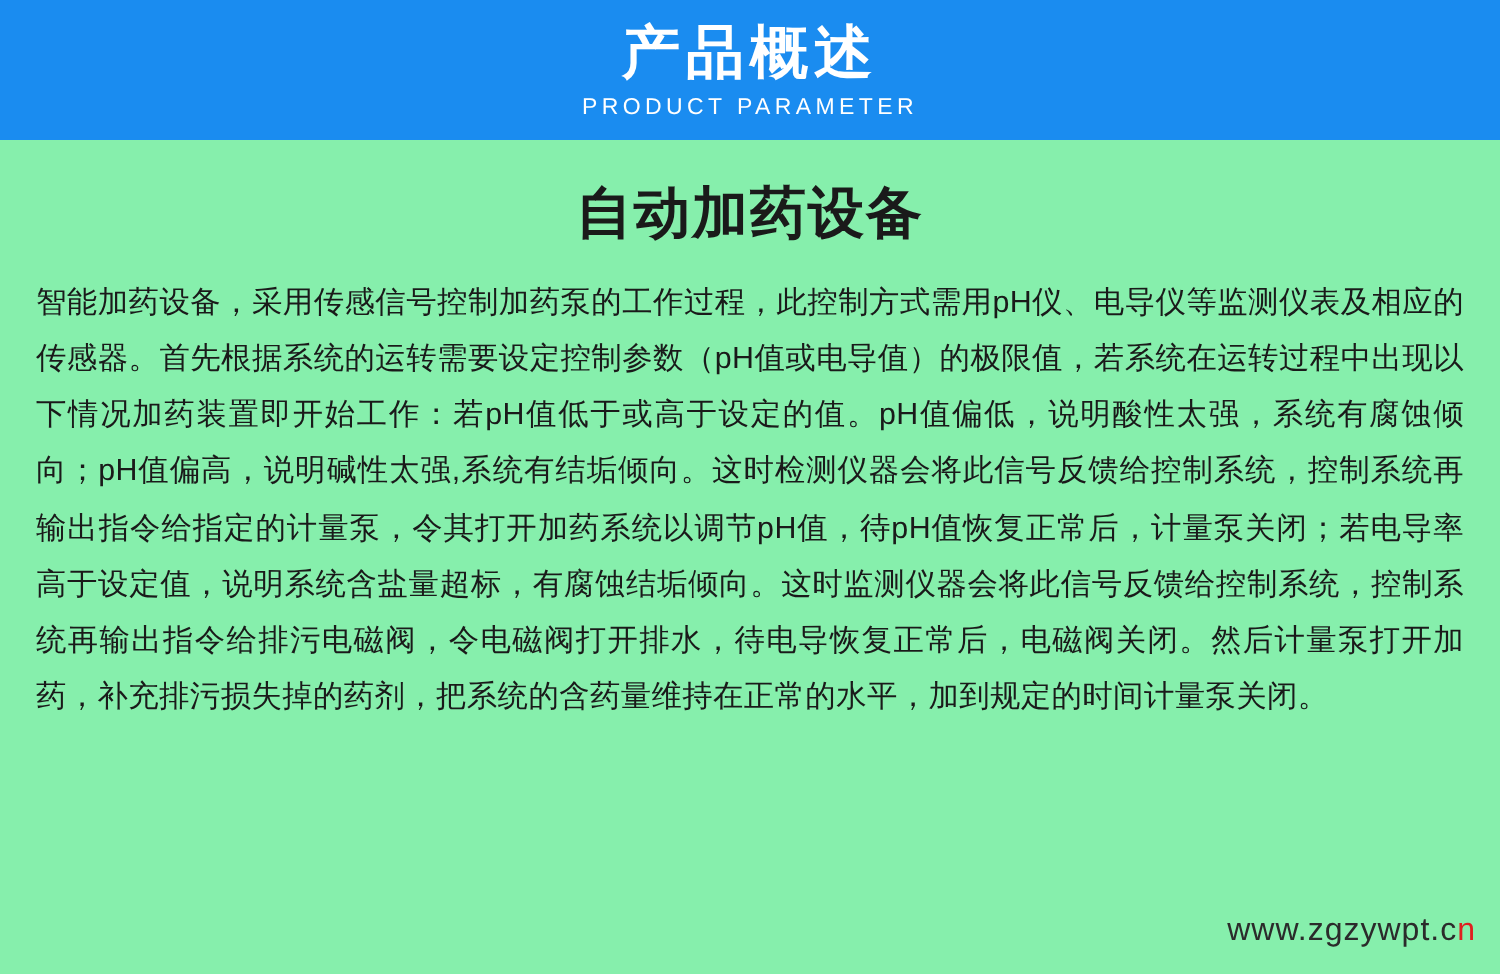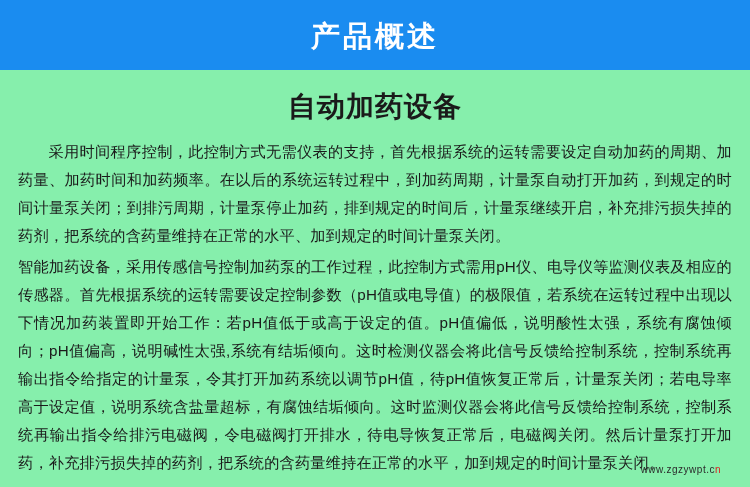--- a/index.html
+++ b/index.html
@@ -78,42 +78,42 @@
     text-justify: inter-ideograph;
     margin: 0 0 2px 0;
     letter-spacing: 0.2px;
   }
   .para.indent {
     text-indent: 2em;
   }
   
   .site-url {
     position: absolute;
-    right: 29px;
+    right: 12px;
     bottom: 12px;
-    font-size: 10px;
+    font-size: 16px;
     letter-spacing: 0.5px;
     font-family: "Liberation Sans", sans-serif;
   }
   .site-url .u-black { color: #2b2b2b; }
   .site-url .u-red { color: #e02020; }
 </style>
 </head>
 <body>
 
 <div class="page">
 
   <div class="banner">
     <div class="banner-title">产品概述</div>
+    <div class="banner-sub">PRODUCT PARAMETER</div>
     <div class="banner-notch"></div>
   </div>
 
   <div class="content">
     <div class="section-title">自动加药设备</div>
-    <p class="para indent">采用时间程序控制，此控制方式无需仪表的支持，首先根据系统的运转需要设定自动加药的周期、加药量、加药时间和加药频率。在以后的系统运转过程中，到加药周期，计量泵自动打开加药，到规定的时间计量泵关闭；到排污周期，计量泵停止加药，排到规定的时间后，计量泵继续开启，补充排污损失掉的药剂，把系统的含药量维持在正常的水平、加到规定的时间计量泵关闭。</p>
     <p class="para">智能加药设备，采用传感信号控制加药泵的工作过程，此控制方式需用pH仪、电导仪等监测仪表及相应的传感器。首先根据系统的运转需要设定控制参数（pH值或电导值）的极限值，若系统在运转过程中出现以下情况加药装置即开始工作：若pH值低于或高于设定的值。pH值偏低，说明酸性太强，系统有腐蚀倾向；pH值偏高，说明碱性太强,系统有结垢倾向。这时检测仪器会将此信号反馈给控制系统，控制系统再输出指令给指定的计量泵，令其打开加药系统以调节pH值，待pH值恢复正常后，计量泵关闭；若电导率高于设定值，说明系统含盐量超标，有腐蚀结垢倾向。这时监测仪器会将此信号反馈给控制系统，控制系统再输出指令给排污电磁阀，令电磁阀打开排水，待电导恢复正常后，电磁阀关闭。然后计量泵打开加药，补充排污损失掉的药剂，把系统的含药量维持在正常的水平，加到规定的时间计量泵关闭。</p>
   </div>
 
   <div class="site-url">
     <span class="u-black">www.zgzywpt.c</span><span class="u-red">n</span>
   </div>
 
 </div>
 
 </body></html>

